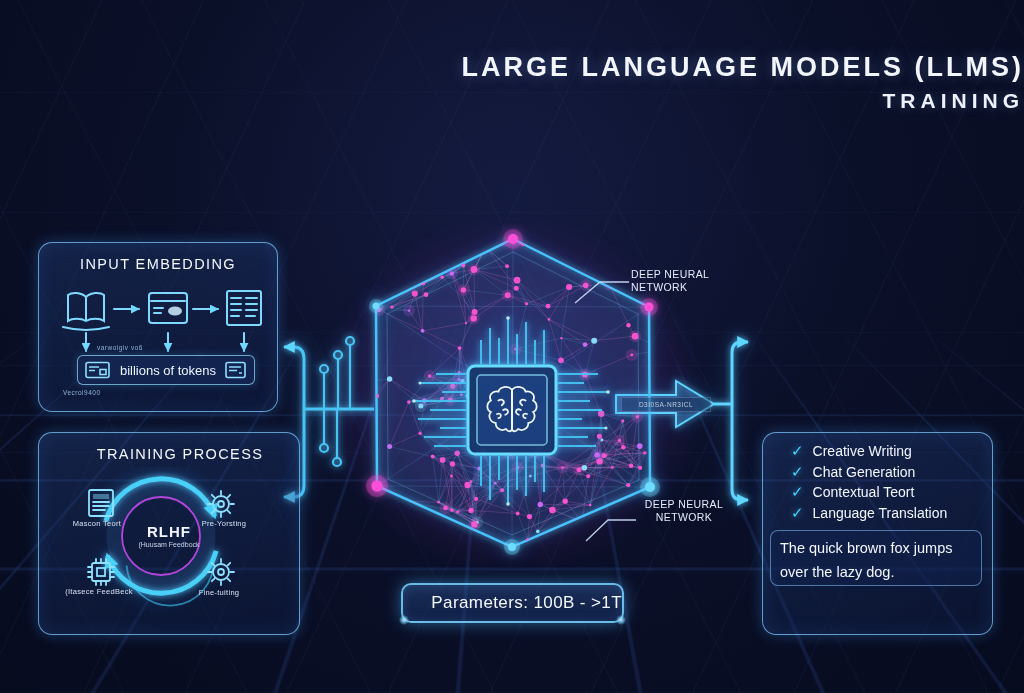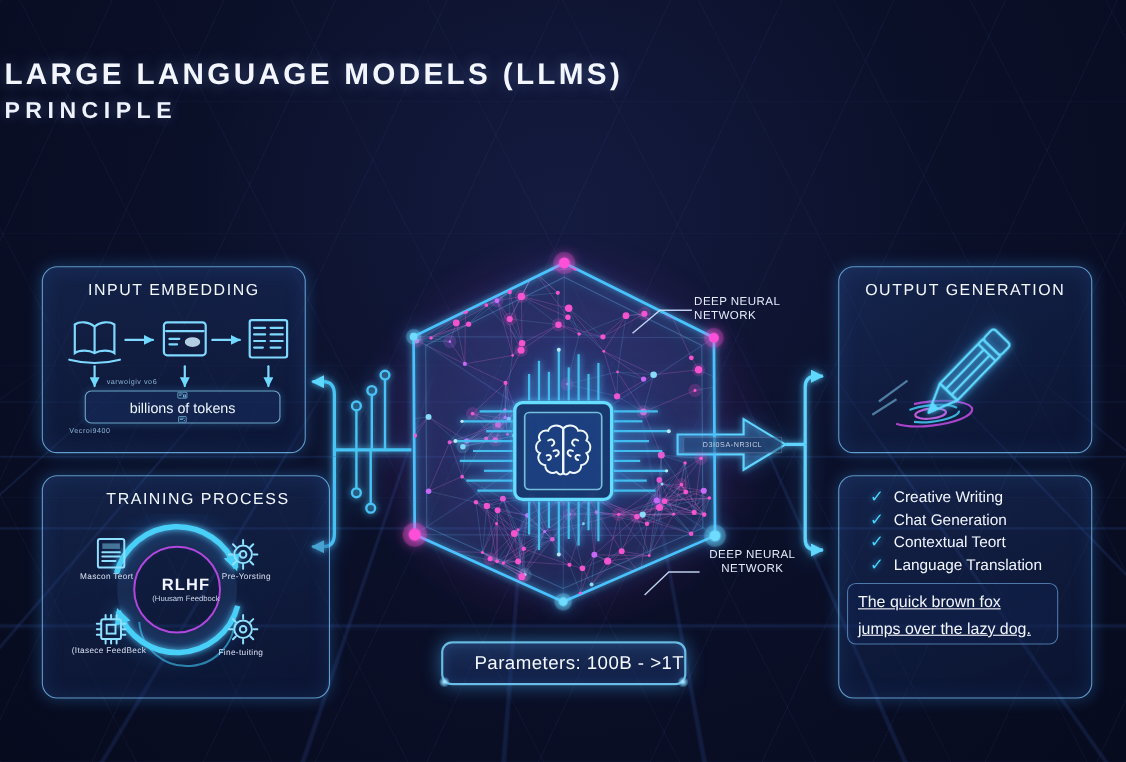--- a/index.html
+++ b/index.html
@@ -19,57 +19,57 @@
       repeating-linear-gradient(0deg, rgba(70,130,255,.22) 0 2px, transparent 2px 66px);
     transform:perspective(520px) rotateX(57deg);transform-origin:50% 0;
     -webkit-mask-image:linear-gradient(180deg,transparent 0,#000 20%);
     mask-image:linear-gradient(180deg,transparent 0,#000 20%);opacity:.55;}
   .glow-center{position:absolute;left:262px;top:160px;width:500px;height:470px;
     background:radial-gradient(closest-side, rgba(110,70,220,.30), rgba(190,50,210,.13) 48%, transparent 78%);}
   #scene{position:absolute;left:0;top:0;}
   .gc{filter:drop-shadow(0 0 3px rgba(90,210,255,.85)) drop-shadow(0 0 9px rgba(50,160,255,.4));}
   .gm{filter:drop-shadow(0 0 5px rgba(255,80,220,.85));}
   
-  .title{position:absolute;left:4px;right:0;top:52px;text-align:left;}
+  .title{position:absolute;left:16px;right:0;top:52px;text-align:right;}
   .t1{font-size:27px;font-weight:600;letter-spacing:3px;color:#f3f6ff;text-shadow:0 0 14px rgba(140,180,255,.35);}
   .t2{font-size:21px;font-weight:600;letter-spacing:5px;margin-top:6px;color:#eef2fe;text-shadow:0 0 12px rgba(140,180,255,.3);}
   
   .panel{position:absolute;border:1.5px solid rgba(125,200,255,.75);border-radius:14px;
     background:linear-gradient(160deg, rgba(48,92,170,.26), rgba(16,32,74,.38));
     box-shadow:0 0 14px rgba(60,160,255,.30), inset 0 0 20px rgba(70,150,255,.12);}
   .panel h2{margin:13px 0 0;text-align:center;font-size:14.5px;font-weight:400;letter-spacing:1.4px;color:#f4f8ff;}
   #panel-input{left:38px;top:242px;width:238px;height:168px;}
   #panel-training{left:38px;top:432px;width:238px;height:201px;padding-left:22px;}
   #panel-output{left:762px;top:242px;width:229px;height:168px;}
   #panel-capabilities{left:762px;top:432px;width:229px;height:201px;}
   .inner{position:absolute;left:0;}
   .note{position:absolute;font-size:6.5px;letter-spacing:.5px;color:#8fb6d8;}
   .note-top{left:58px;top:101px;}
   .note-bottom{left:24px;top:146px;}
   .token-bar{position:absolute;left:38px;top:112px;width:178px;height:30px;box-sizing:border-box;
     display:flex;align-items:center;justify-content:space-between;padding:0 7px;
     border:1px solid rgba(150,225,255,.7);border-radius:6px;background:rgba(22,45,96,.55);
-    box-shadow:0 0 8px rgba(70,180,255,.25);flex-direction:column;}
+    box-shadow:0 0 8px rgba(70,180,255,.25);}
   .token-bar span{font-size:13px;color:#eef6ff;}
   .rlhf{position:absolute;left:0;right:0;top:90px;text-align:center;pointer-events:none;}
   .rlhf-main{font-size:15px;font-weight:700;letter-spacing:1px;}
   .rlhf-sub{font-size:7px;color:#ccd6ee;margin-top:1px;}
   .step-label{position:absolute;font-size:7.5px;color:#d8e0f2;text-align:center;letter-spacing:.3px;}
   .s1{left:16px;top:86px;width:84px;}
   .s2{left:142px;top:86px;width:86px;}
   .s3{left:4px;top:154px;width:112px;}
   .s4{left:134px;top:155px;width:92px;}
   
   .cap-list{list-style:none;margin:0;padding:8px 0 0 28px;}
   .cap-list li{display:flex;align-items:center;height:20.5px;}
   .chk{color:#49d6ff;font-size:15px;margin-right:9px;text-shadow:0 0 6px rgba(70,200,255,.8);}
   .cap-label{font-size:14px;color:#f2f6ff;}
-  .sample{position:absolute;left:7px;top:97px;width:192px;height:56px;box-sizing:border-box;
+  .sample{position:absolute;left:7px;top:97px;width:212px;height:56px;box-sizing:border-box;
     border:1px solid rgba(130,195,255,.55);border-radius:8px;background:rgba(18,36,82,.45);
-    padding:5px 9px;font-size:14.5px;line-height:24px;color:#f4f7ff;text-decoration:underline;}
+    padding:5px 9px;font-size:14.5px;line-height:24px;color:#f4f7ff;}
   
   .dnn{position:absolute;font-size:10.5px;font-weight:500;line-height:13px;letter-spacing:.4px;color:#e4ebfa;}
   .dnn-top{left:631px;top:268px;width:104px;}
   .dnn-bottom{left:636px;top:498px;width:96px;text-align:center;}
   .arrow-code{position:absolute;left:621px;top:397px;width:88px;height:13px;line-height:13px;
     font-size:6.5px;letter-spacing:.5px;text-align:center;color:#c3cfe0;
     border:1px solid rgba(180,200,230,.25);background:rgba(22,42,84,.4);}
   .params{position:absolute;left:401px;top:583px;width:223px;height:40px;box-sizing:border-box;
     border:2px solid rgba(120,215,255,.85);border-radius:10px;text-align:right;line-height:36px;
     font-size:17px;letter-spacing:.4px;color:#f4f8ff;
@@ -758,21 +758,21 @@
     </g>
 
     <g stroke="#cfe4ff" stroke-width="1.3" fill="none" opacity=".9">
       <polyline points="575,303 600,282 629,282"></polyline>
       <polyline points="586,541 608,520 636,520"></polyline>
     </g>
   </svg>
 
   <header class="title">
     <div class="t1">LARGE LANGUAGE MODELS (LLMS)</div>
-    <div class="t2">PRINCIPLE</div>
+    <div class="t2">TRAINING</div>
   </header>
 
   <section class="panel" id="panel-input">
     <h2>INPUT EMBEDDING</h2>
     <svg class="inner" style="top:44px" width="238" height="72" viewBox="0 0 238 72">
       <defs>
         <marker id="m-in" viewBox="0 0 10 10" refX="9" refY="5" markerUnits="userSpaceOnUse" markerWidth="9" markerHeight="9" orient="auto-start-reverse">
           <path d="M0,0 L10,5 L0,10 z" fill="#6fd9ff"></path>
         </marker>
       </defs>
@@ -863,41 +863,20 @@
     <div class="rlhf">
       <div class="rlhf-main">RLHF</div>
       <div class="rlhf-sub">(Huusam Feedbock</div>
     </div>
     <div class="step-label s1">Mascon Teort</div>
     <div class="step-label s2">Pre-Yorsting</div>
     <div class="step-label s3">(Itasece FeedBeck</div>
     <div class="step-label s4">Fine-tuiting</div>
   </section>
 
-  <section class="panel" id="panel-output">
-    <h2>OUTPUT GENERATION</h2>
-    <svg class="inner" style="top:30px" width="229" height="160" viewBox="0 0 229 160">
-      <g transform="rotate(-6 83 103)" fill="none" stroke-width="2">
-        <ellipse cx="83" cy="103" rx="38" ry="11" stroke="#d44ff0" opacity=".8" stroke-dasharray="74 36"></ellipse>
-        <ellipse cx="83" cy="103" rx="26" ry="7.5" stroke="#44ccf5" opacity=".85" stroke-dasharray="44 22"></ellipse>
-        <ellipse cx="83" cy="103" rx="14" ry="4.5" stroke="#e069f5" opacity=".85"></ellipse>
-      </g>
-      <g stroke="rgba(140,220,255,.5)" stroke-width="2">
-        <path d="M36,92 L62,73"></path>
-          <path d="M30,104 L52,90"></path>
-      </g>
-      <g class="gc" transform="translate(148,33) rotate(44)" stroke="#5fd9ff" stroke-width="2.2" fill="rgba(20,50,110,.25)" stroke-linejoin="round">
-        <rect x="-11" y="0" width="22" height="14" rx="3"></rect>
-        <rect x="-11" y="14" width="22" height="56"></rect>
-        <path d="M-3.7,20 V70 M3.7,20 V70 M-11,20 H11" fill="none"></path>
-        <polygon points="-11,70 11,70 0,96"></polygon>
-        <polygon points="-3,88 3,88 0,96" fill="#5fd9ff"></polygon>
-      </g>
-    </svg>
-  </section>
 
   <section class="panel" id="panel-capabilities">
     <ul class="cap-list">
       <li>
           <span class="chk">✓</span>
           <span class="cap-label">Creative Writing</span>
         </li>
       <li>
           <span class="chk">✓</span>
           <span class="cap-label">Chat Generation</span>

